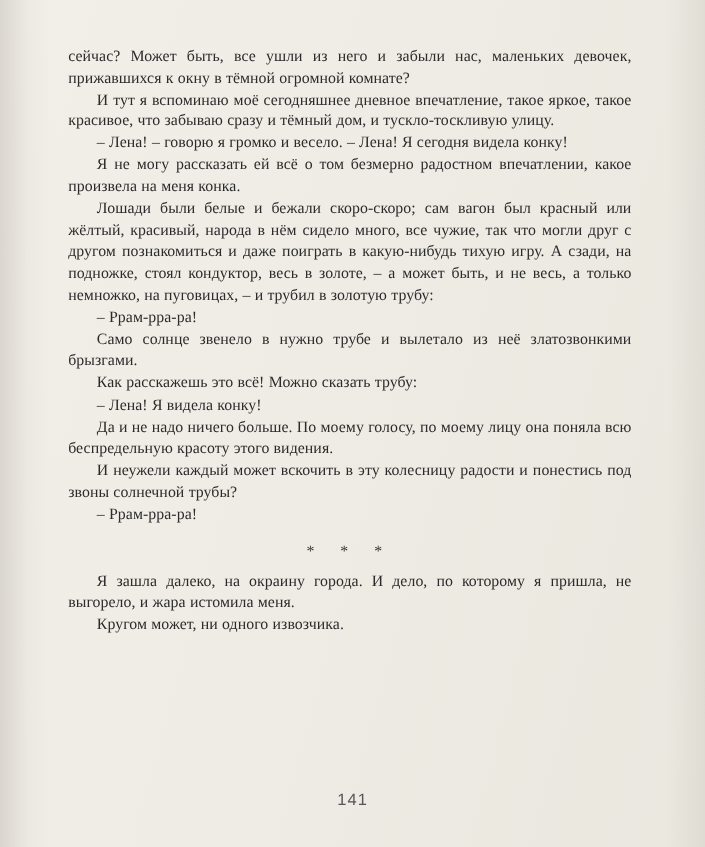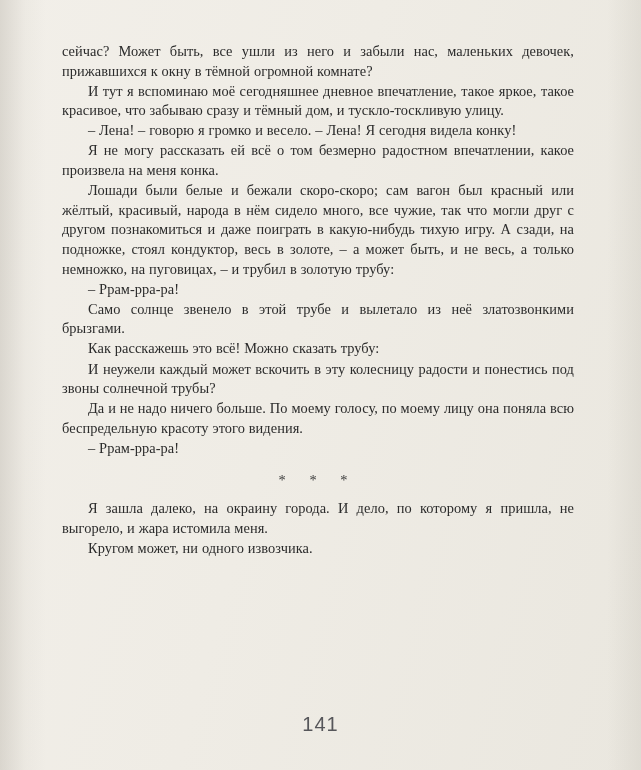--- a/index.html
+++ b/index.html
@@ -64,43 +64,44 @@
     letter-spacing: 10px;
     text-indent: 0;
     color: #3a3a3a;
   }
   .page-number {
     position: absolute;
     left: 0;
     right: 0;
     bottom: 34px;
     text-align: center;
-    font-size: 20px;
+    font-size: 15px;
     color: #56565a;
     font-family: "Liberation Sans", sans-serif;
     letter-spacing: 1px;
   }
 </style>
 </head>
 <body>
 
 <div class="page">
 
   <div class="text-col">
 
     <p class="para no-indent">сейчас? Может быть, все ушли из него и забыли нас, маленьких девочек, прижавшихся к окну в тёмной огромной комнате?</p>
     <p class="para">И тут я вспоминаю моё сегодняшнее дневное впечатление, такое яркое, такое красивое, что забываю сразу и тёмный дом, и тускло-тоскливую улицу.</p>
     <p class="para">– Лена! – говорю я громко и весело. – Лена! Я сегодня видела конку!</p>
     <p class="para">Я не могу рассказать ей всё о том безмерно радостном впечатлении, какое произвела на меня конка.</p>
     <p class="para">Лошади были белые и бежали скоро-скоро; сам вагон был красный или жёлтый, красивый, народа в нём сидело много, все чужие, так что могли друг с другом познакомиться и даже поиграть в какую-нибудь тихую игру. А сзади, на подножке, стоял кондуктор, весь в золоте, – а может быть, и не весь, а только немножко, на пуговицах, – и трубил в золотую трубу:</p>
     <p class="para">– Ррам-рра-ра!</p>
-    <p class="para">Само солнце звенело в этой трубе и вылетало из неё златозвонкими брызгами.</p>
+    <p class="para">Само солнце звенело в нужно трубе и вылетало из неё златозвонкими брызгами.</p>
     <p class="para">Как расскажешь это всё! Можно сказать трубу:</p>
+    <p class="para">– Лена! Я видела конку!</p>
+    <p class="para">Да и не надо ничего больше. По моему голосу, по моему лицу она поняла всю беспредельную красоту этого видения.</p>
     <p class="para">И неужели каждый может вскочить в эту колесницу радости и понестись под звоны солнечной трубы?</p>
-    <p class="para">Да и не надо ничего больше. По моему голосу, по моему лицу она поняла всю беспредельную красоту этого видения.</p>
     <p class="para">– Ррам-рра-ра!</p>
 
     <div class="divider">* * *</div>
 
     <p class="para">Я зашла далеко, на окраину города. И дело, по которому я пришла, не выгорело, и жара истомила меня.</p>
     <p class="para">Кругом может, ни одного извозчика.</p>
 
   </div>
 
   <div class="page-number">141</div>

